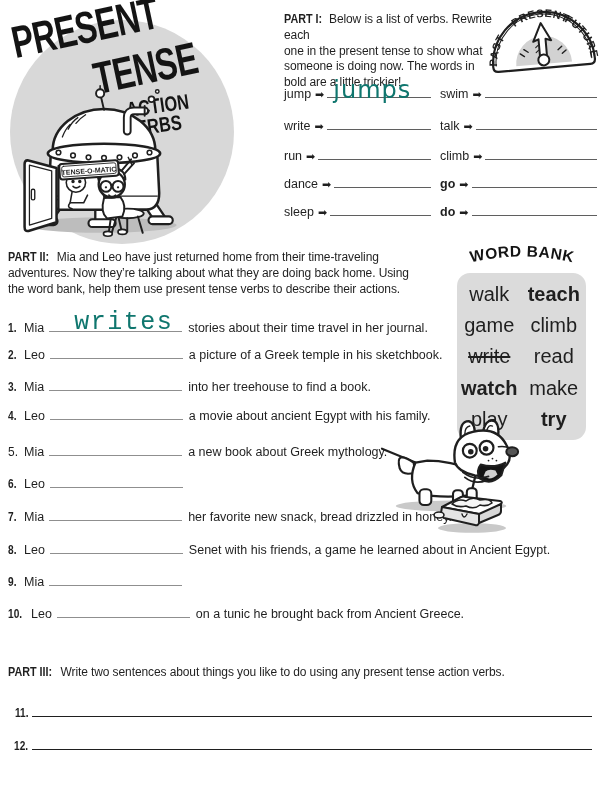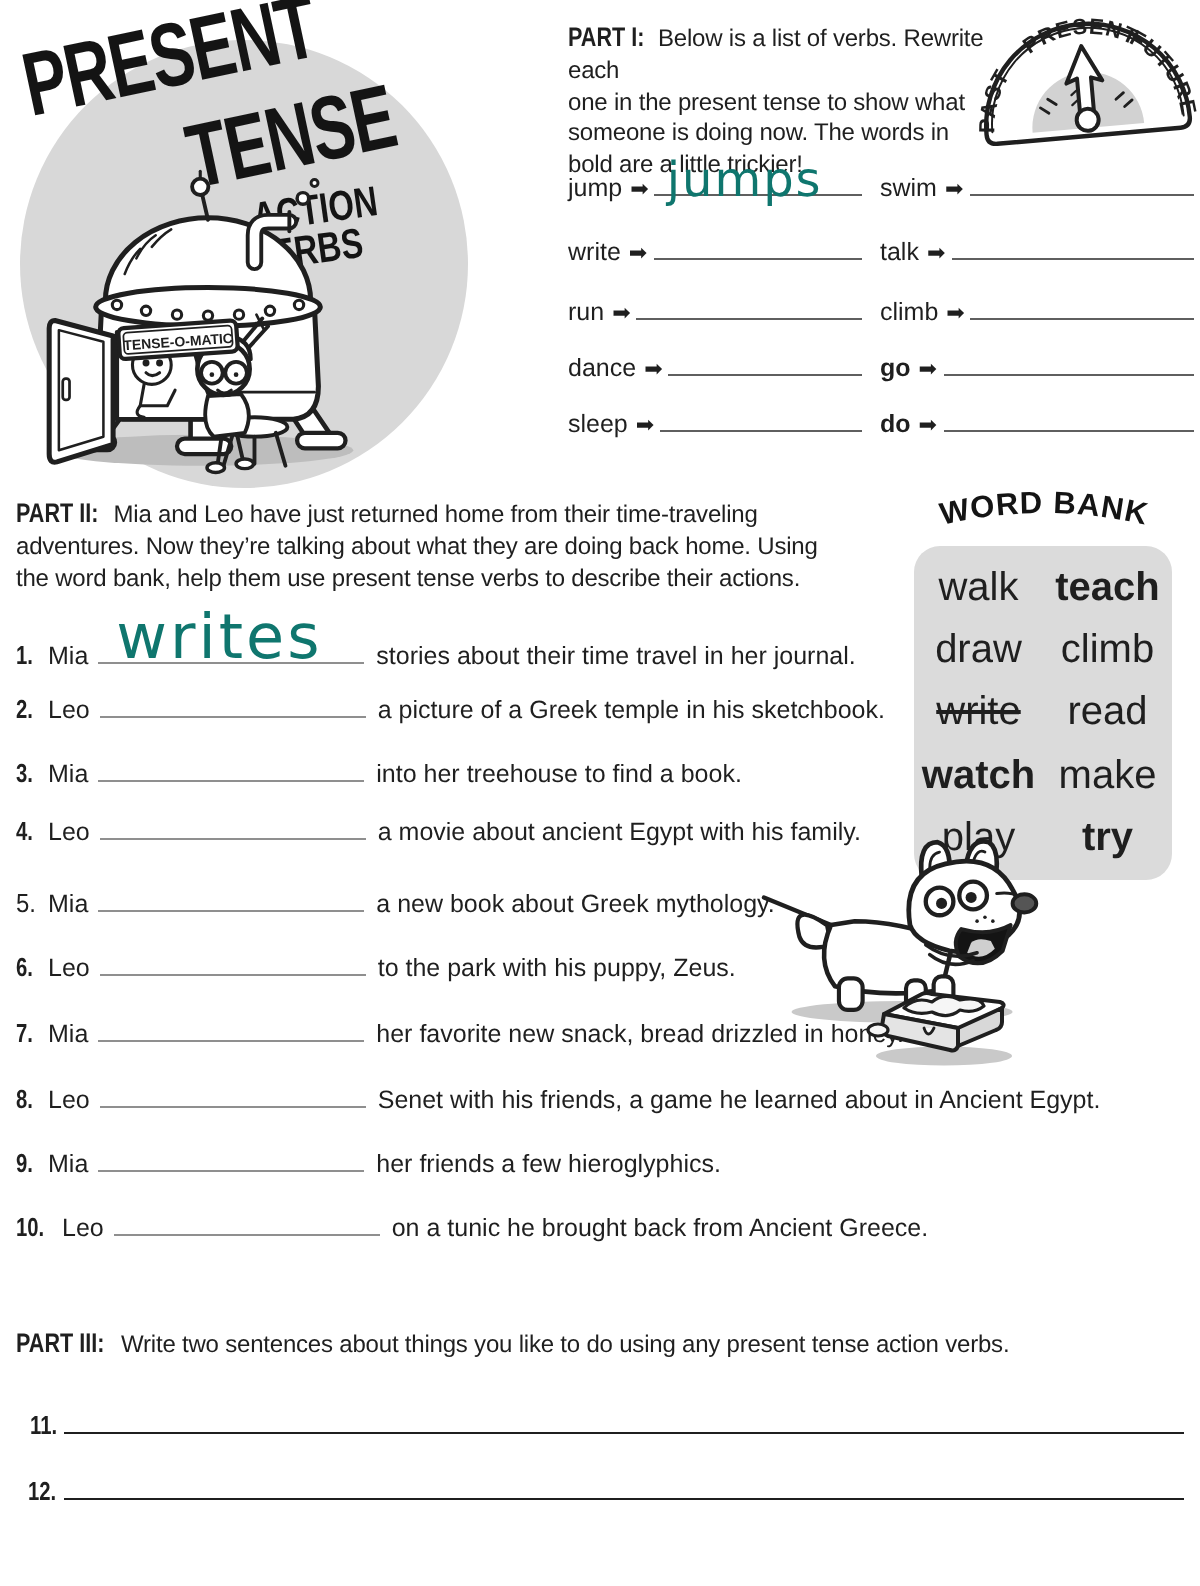--- a/index.html
+++ b/index.html
@@ -33,21 +33,21 @@
   .verb-row .blank{flex:1;height:14px;border-bottom:1.6px solid #5f5f5f;position:relative;}
   .hand{position:absolute;color:#0f766e;font-family:"DejaVu Sans",sans-serif;}
   .hand-jumps{left:6px;bottom:-7px;font-size:24px;letter-spacing:1px;}
 
   
   .item-row{display:flex;align-items:baseline;white-space:nowrap;font-size:12.5px;height:18px;left:8px;width:588px;}
   .item-row .numbox{display:inline-block;width:16px;flex:none;}
   .item-row .numbox.w10{width:23px;}
   .item-row .iblank{flex:none;width:133px;height:13px;border-bottom:1.5px solid #8f8f8f;
                     margin:0 6px 0 5px;position:relative;}
-  .hand-writes{left:9px;bottom:-6px;font-size:31px;letter-spacing:1.5px;}
+  .hand-writes{left:25px;bottom:-6px;font-size:25px;letter-spacing:1.5px;font-family:Liberation Mono, monospace;}
 
   
   .bank-box{left:457px;top:273px;width:129px;height:167px;background:#dbdbdb;border-radius:13px;
             display:grid;grid-template-columns:1fr 1fr;align-content:space-evenly;justify-items:center;
             font-size:20px;}
   .bank-box .w{line-height:1;}
   .strike{text-decoration:line-through;text-decoration-thickness:1.5px;}
 
   
   .p3-row{display:flex;align-items:baseline;left:8px;width:584px;height:18px;text-align:right;}
@@ -245,21 +245,21 @@
 
   <svg class="abs" style="left:450px;top:241px" width="144" height="30" viewBox="0 0 144 30">
     <path id="bankArc" d="M8,25 Q72,6 136,25" fill="none"></path>
     <text font-size="15.5" font-weight="700" fill="#141414" letter-spacing="0.5" text-anchor="middle">
       <textPath href="#bankArc" startOffset="50%">WORD BANK</textPath>
     </text>
   </svg>
   <div class="abs bank-box">
     <span class="w">walk</span>
     <span class="w bold">teach</span>
-    <span class="w">draw</span>
+    <span class="w">game</span>
     <span class="w">climb</span>
     <span class="w strike">write</span>
     <span class="w">read</span>
     <span class="w bold">watch</span>
     <span class="w">make</span>
     <span class="w">play</span>
     <span class="w bold">try</span>
   </div>
 
   <div class="abs item-row" style="top:318px">
@@ -291,39 +291,37 @@
   <div class="abs item-row" style="top:442px">
     <span class="numbox"><span class="num num-reg">5.</span></span>
     <span>Mia</span>
     <span class="iblank"></span>
     <span>a new book about Greek mythology.</span>
   </div>
   <div class="abs item-row" style="top:474px">
     <span class="numbox"><span class="num">6.</span></span>
     <span>Leo</span>
     <span class="iblank"></span>
-    <span>to the park with his puppy, Zeus.</span>
   </div>
   <div class="abs item-row" style="top:507px">
     <span class="numbox"><span class="num">7.</span></span>
     <span>Mia</span>
     <span class="iblank"></span>
     <span>her favorite new snack, bread drizzled in honey.</span>
   </div>
   <div class="abs item-row" style="top:540px">
     <span class="numbox"><span class="num">8.</span></span>
     <span>Leo</span>
     <span class="iblank"></span>
     <span>Senet with his friends, a game he learned about in Ancient Egypt.</span>
   </div>
   <div class="abs item-row" style="top:572px">
     <span class="numbox"><span class="num">9.</span></span>
     <span>Mia</span>
     <span class="iblank"></span>
-    <span>her friends a few hieroglyphics.</span>
   </div>
   <div class="abs item-row" style="top:604px">
     <span class="numbox w10"><span class="num">10.</span></span>
     <span>Leo</span>
     <span class="iblank"></span>
     <span>on a tunic he brought back from Ancient Greece.</span>
   </div>
 
   <svg class="abs" style="left:380px;top:419px" width="148" height="94" viewBox="0 0 150 95" stroke-linecap="round" stroke-linejoin="round">
     <ellipse cx="72" cy="88" rx="56" ry="5.5" fill="#c9c9c9"></ellipse>

